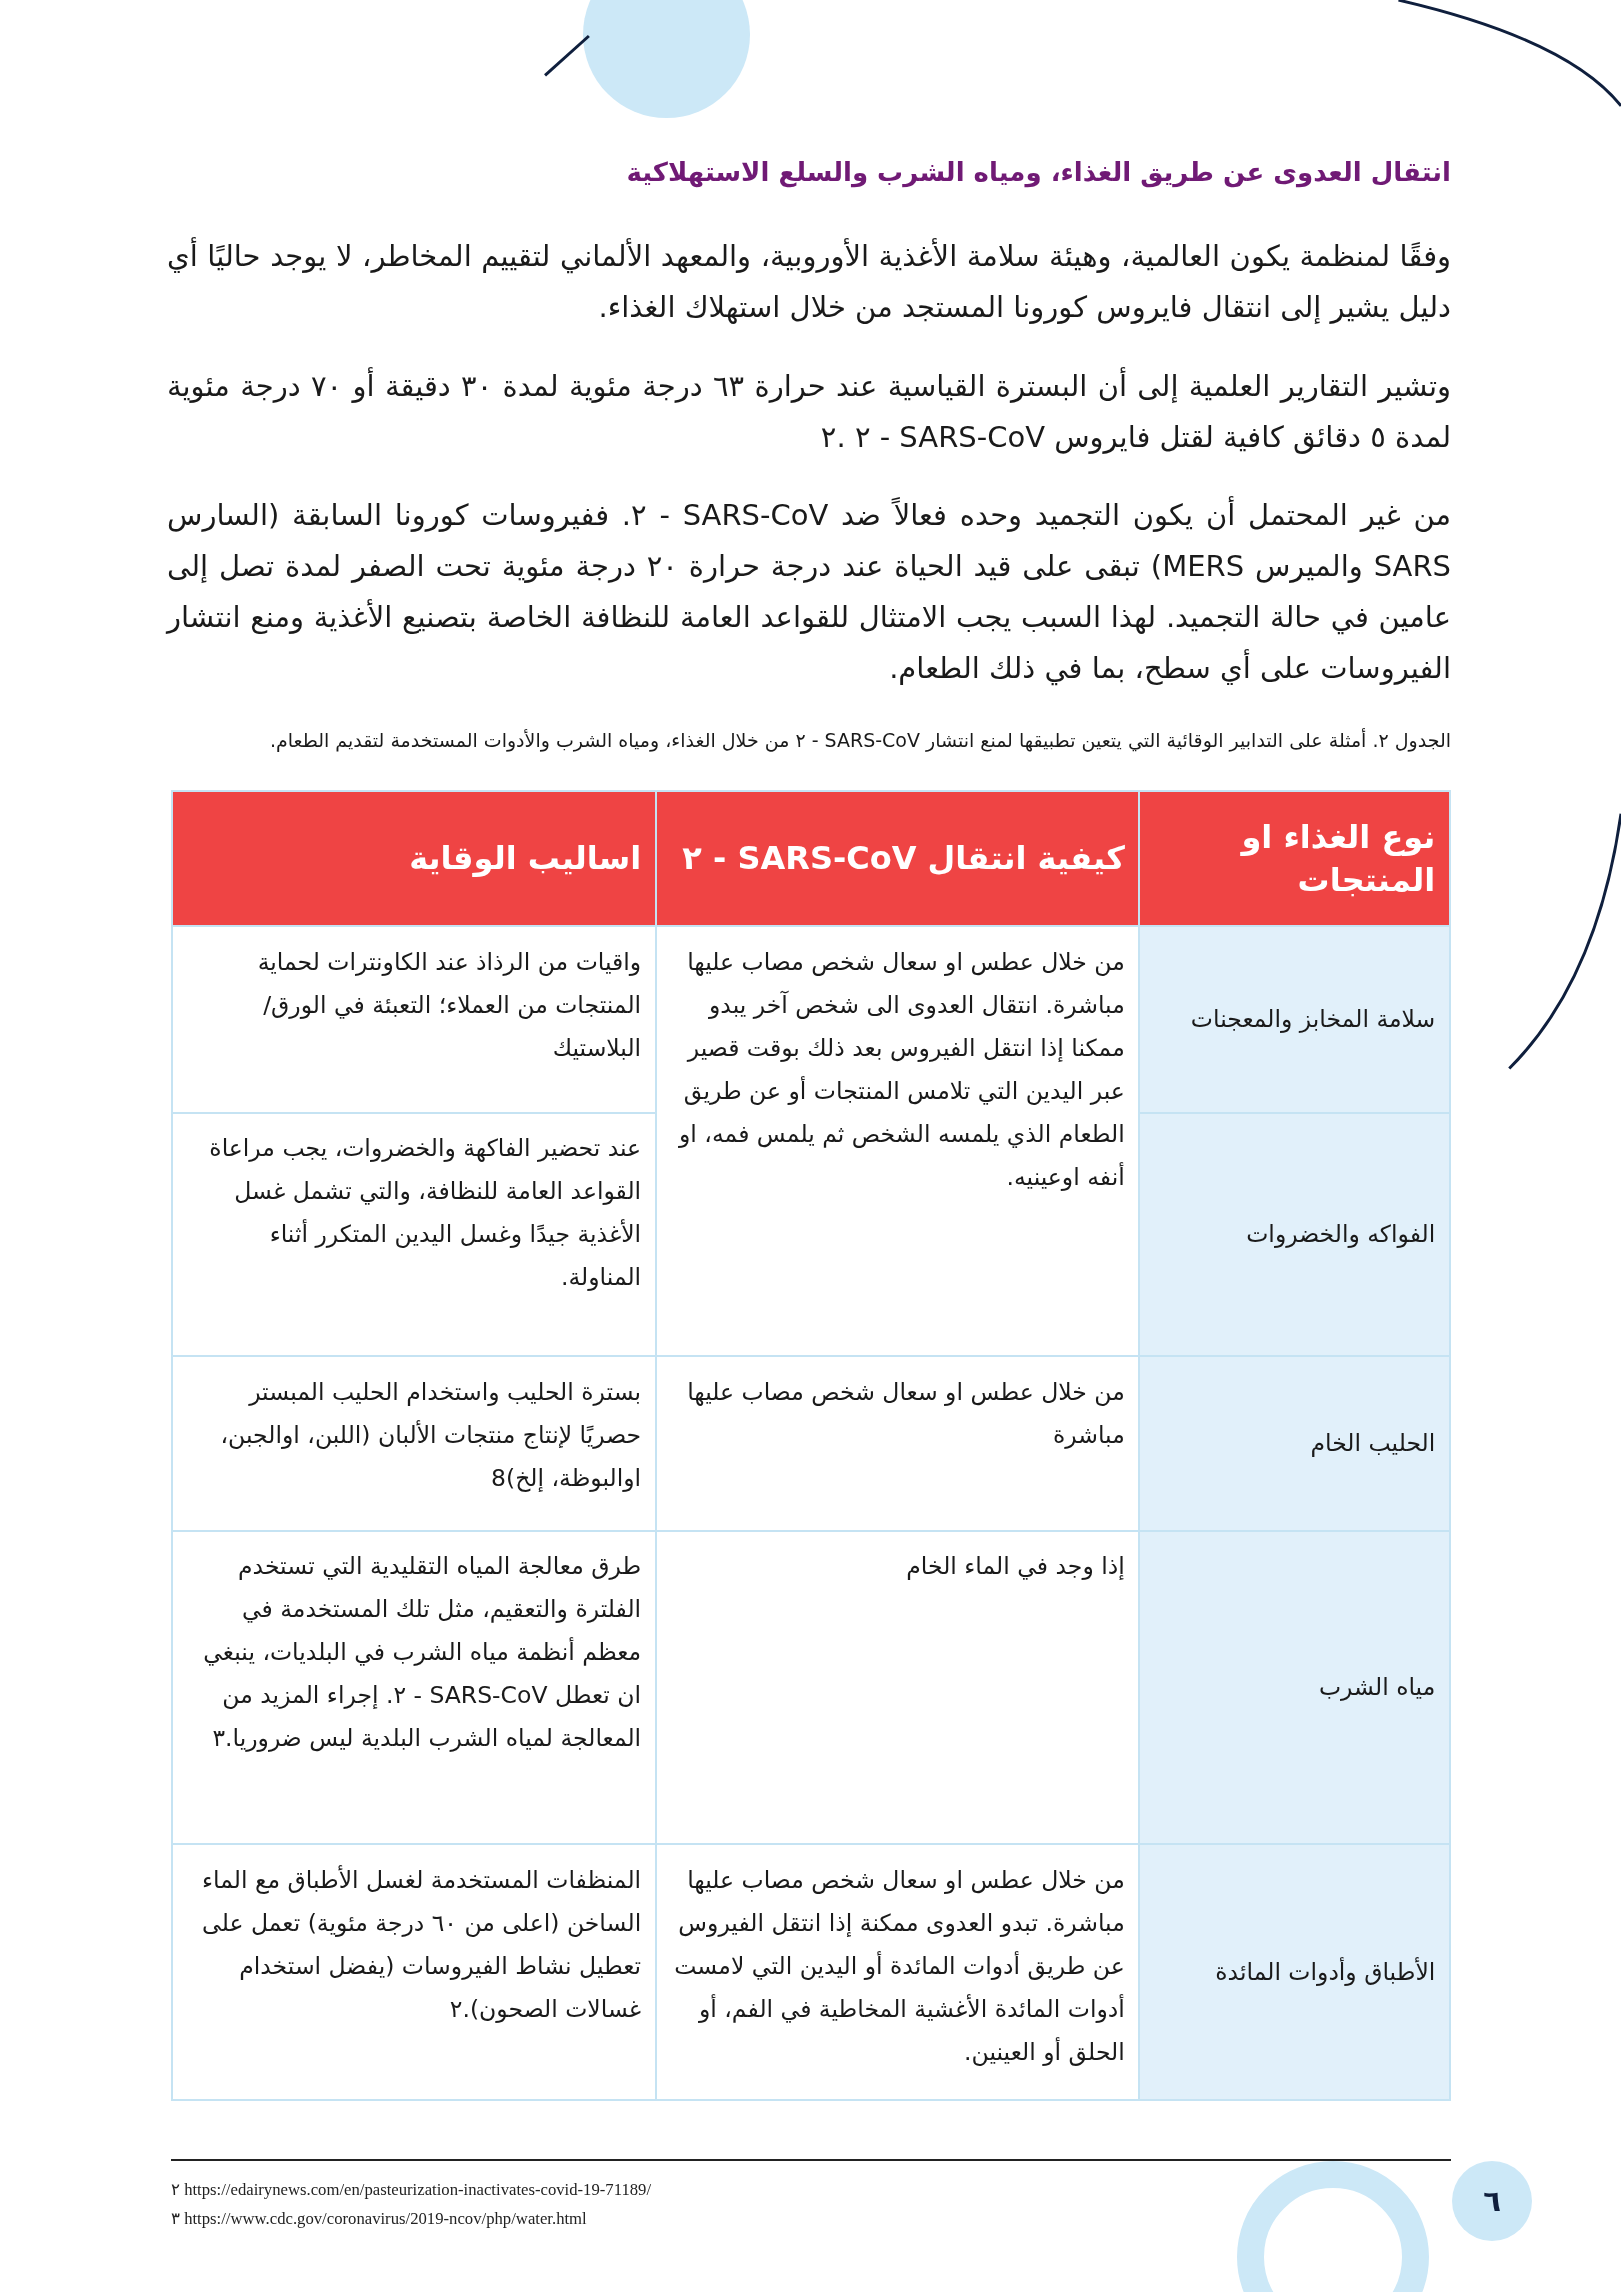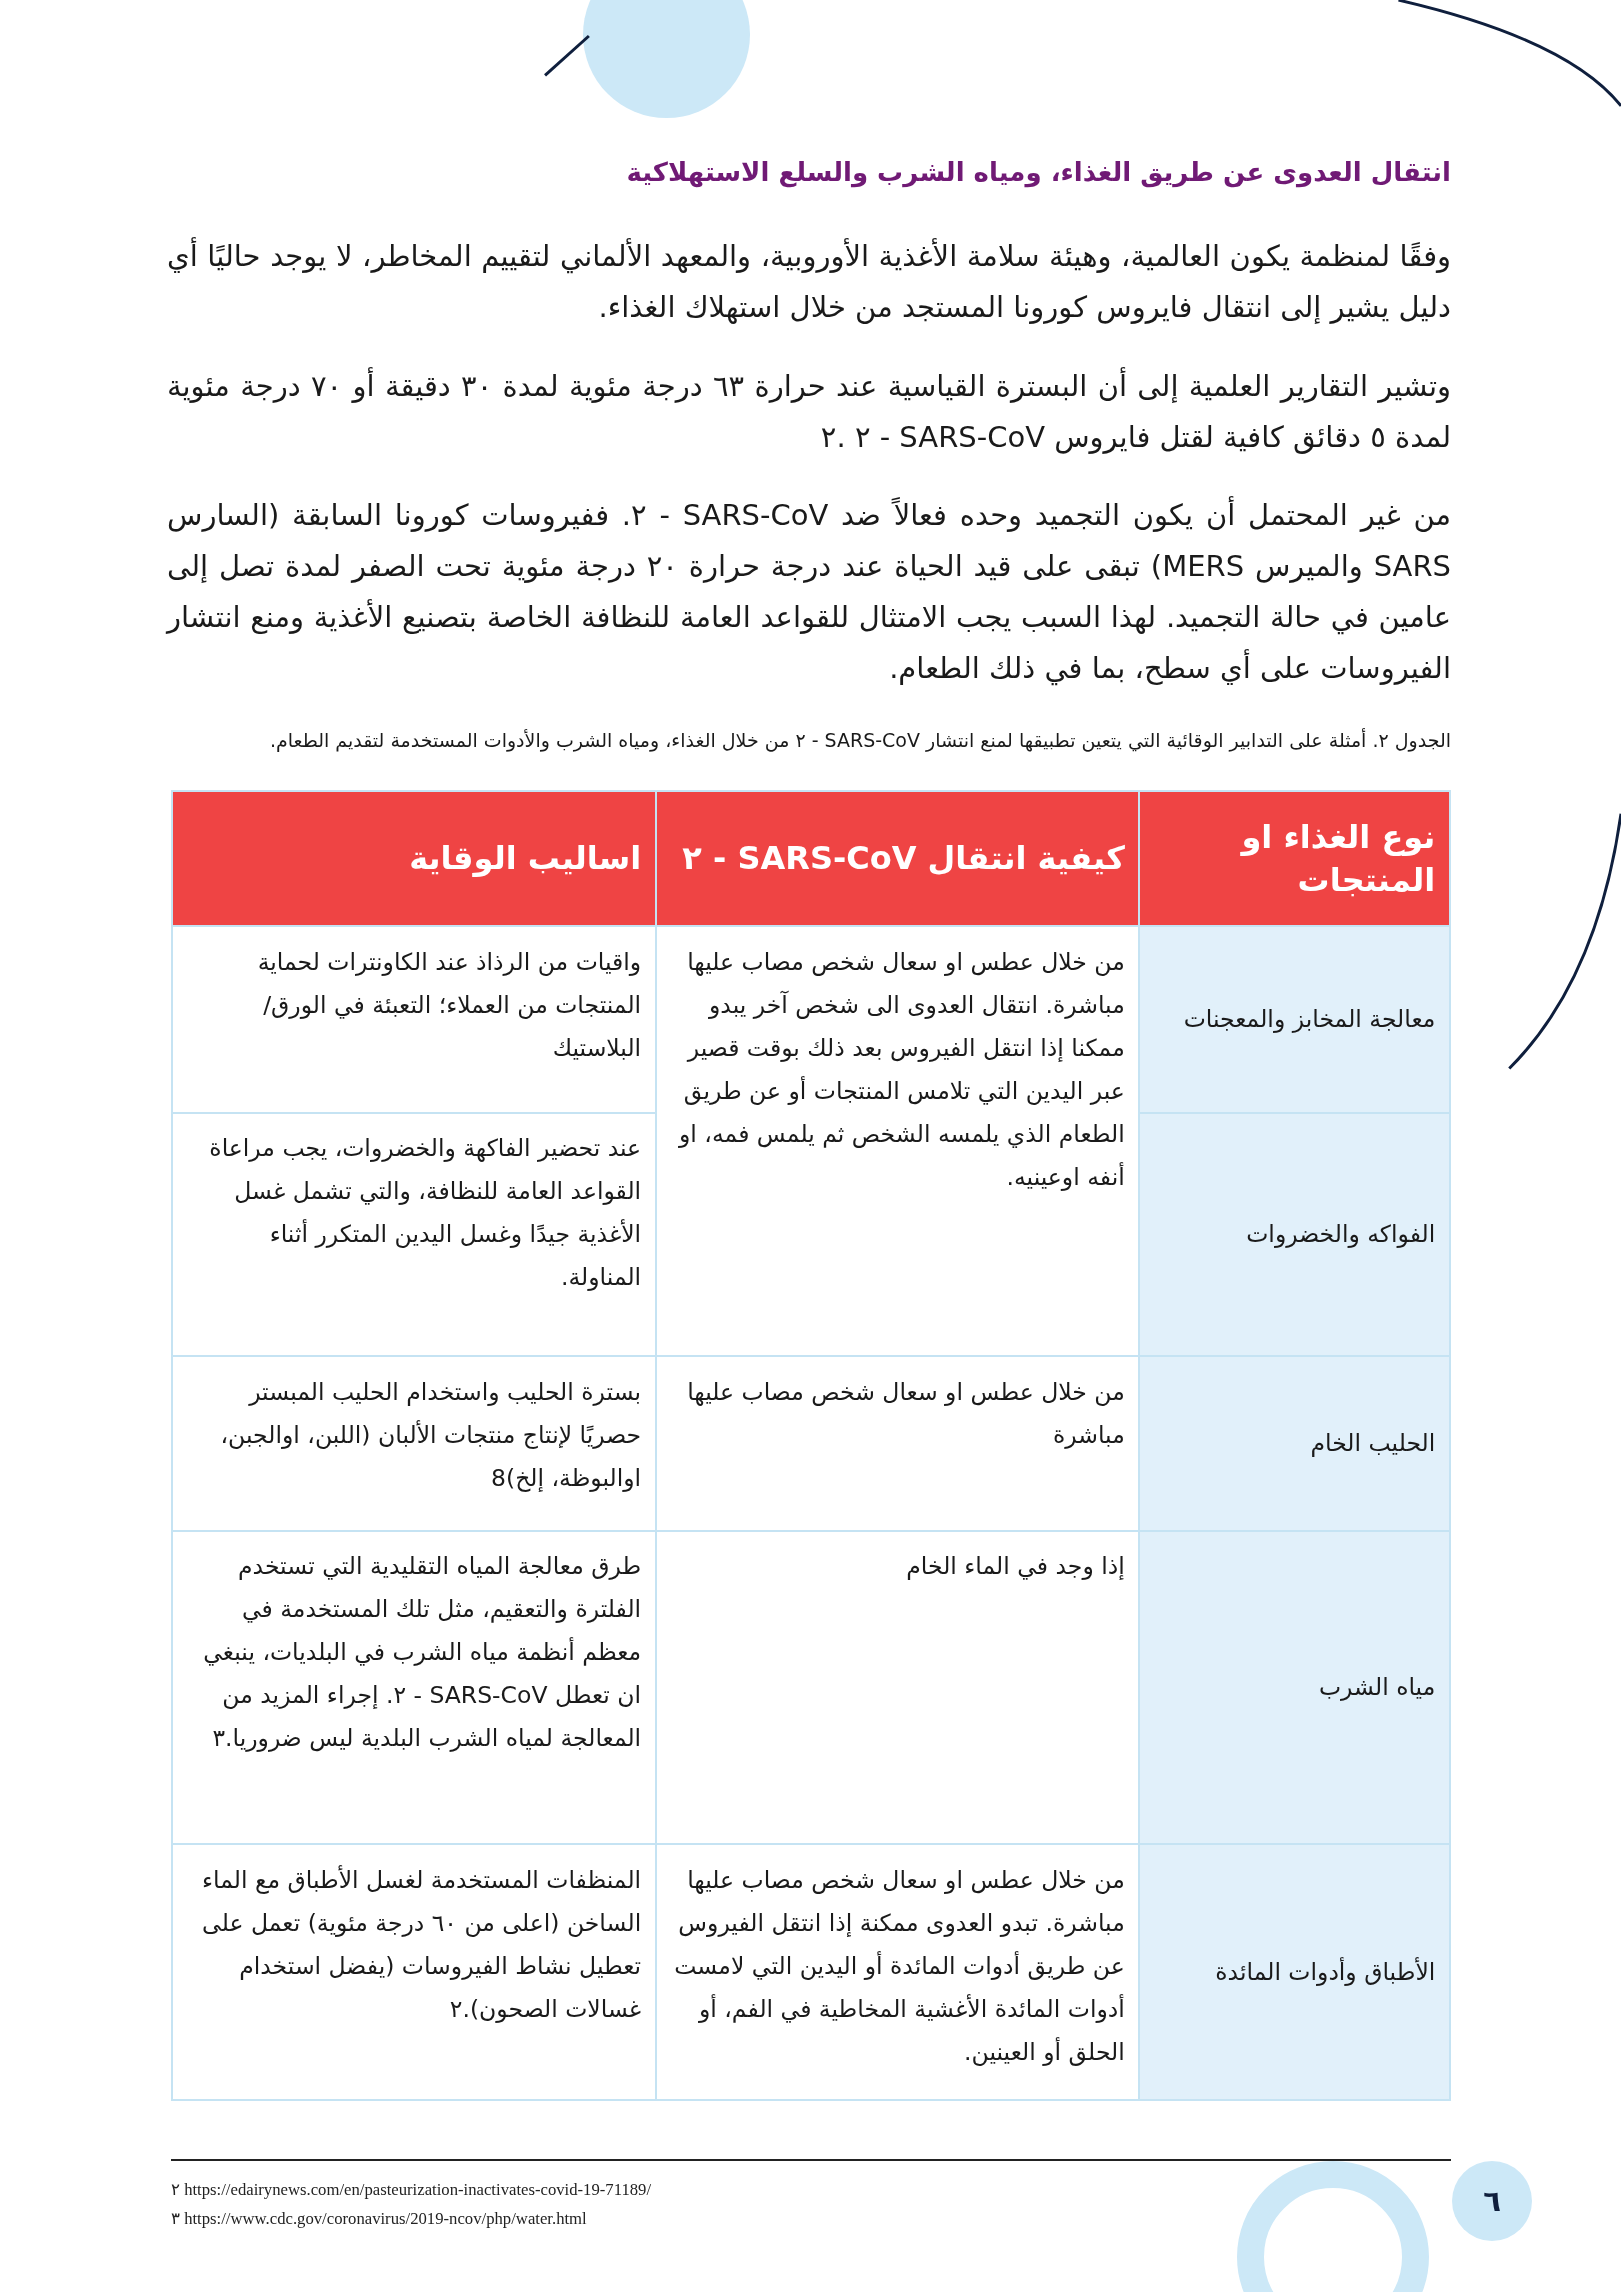--- a/index.html
+++ b/index.html
@@ -89,21 +89,21 @@
 <table class="main">
   <thead>
     <tr>
       <th>نوع الغذاء او المنتجات</th>
       <th>كيفية انتقال SARS-CoV - ٢</th>
       <th>اساليب الوقاية</th>
     </tr>
   </thead>
   <tbody>
     <tr class="r1">
-      <td class="type">معالجة المخابز والمعجنات</td>
+      <td class="type">سلامة المخابز والمعجنات</td>
       <td class="how" rowspan="2">من خلال عطس او سعال شخص مصاب عليها مباشرة. انتقال العدوى الى شخص آخر يبدو ممكنا إذا انتقل الفيروس بعد ذلك بوقت قصير عبر اليدين التي تلامس المنتجات أو عن طريق الطعام الذي يلمسه الشخص ثم يلمس فمه، او أنفه اوعينيه.</td>
       <td class="prev">واقيات من الرذاذ عند الكاونترات لحماية المنتجات من العملاء؛ التعبئة في الورق/ البلاستيك</td>
     </tr>
     <tr class="r2">
       <td class="type">الفواكه والخضروات</td>
       <td class="prev">عند تحضير الفاكهة والخضروات، يجب مراعاة القواعد العامة للنظافة، والتي تشمل غسل الأغذية جيدًا وغسل اليدين المتكرر أثناء المناولة.</td>
     </tr>
     <tr class="r3">
       <td class="type">الحليب الخام</td>
       <td class="how">من خلال عطس او سعال شخص مصاب عليها مباشرة</td>

